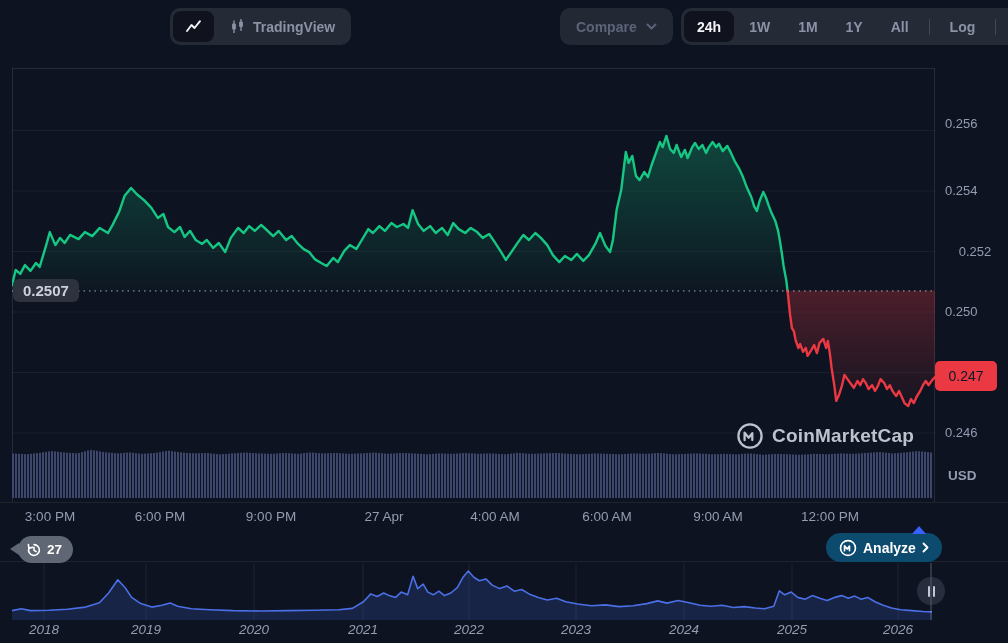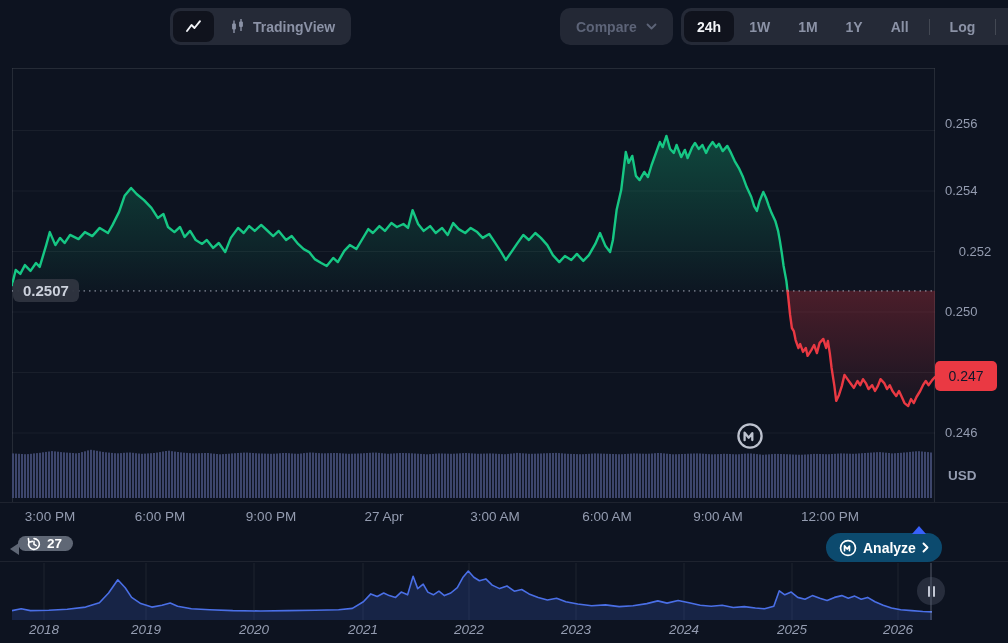--- a/index.html
+++ b/index.html
@@ -22,21 +22,21 @@
   .yearlab{position:absolute;top:622px;transform:translateX(-50%);font-size:13.5px;color:#949cb0;font-weight:500;font-style:italic;}
   .usd{position:absolute;left:948px;top:468px;font-size:13.5px;color:#949cb0;font-weight:700;}
   .hline{position:absolute;left:0;width:1008px;height:1px;background:rgba(255,255,255,.07);}
   
   .prevpill{position:absolute;left:13px;top:279px;background:rgba(47,52,64,.96);border-radius:6px;
             padding:3px 10px;font-size:15px;font-weight:600;color:#ccd1dc;z-index:5;}
   .pricebadge{position:absolute;left:935px;top:360px;width:62px;height:30px;border-radius:5px;
               display:flex;align-items:center;justify-content:center;font-size:14px;font-weight:400;color:#0f172a;z-index:5;}
   .watermark{position:absolute;left:736px;top:422px;display:flex;align-items:center;gap:8px;z-index:4;opacity:.92;}
   .watermark span{font-size:19px;font-weight:700;color:#ccd1dd;letter-spacing:.2px;}
-  .histbadge{position:absolute;left:18px;top:536px;height:15px;border-radius:14px;background:rgba(100,107,122,.95);
+  .histbadge{position:absolute;left:18px;top:536px;height:27px;border-radius:14px;background:rgba(100,107,122,.95);
              display:flex;align-items:center;gap:5px;padding:0 11px 0 8px;z-index:6;cursor:pointer;}
   .histbadge .cnt{color:#fff;font-weight:700;font-size:13.5px;}
   .histbadge .tail{position:absolute;left:-8px;top:7px;width:0;height:0;border-top:6px solid transparent;
                    border-bottom:6px solid transparent;border-right:9px solid rgba(100,107,122,.95);}
   .analyze{position:absolute;left:826px;top:533px;height:29px;border-radius:15px;display:flex;align-items:center;
            gap:6px;padding:0 13px;border:none;font-family:inherit;color:#fff;font-weight:700;font-size:14px;cursor:pointer;z-index:6;}
   .analyze .tail{position:absolute;top:-7px;right:16px;width:0;height:0;border-left:7px solid transparent;border-right:7px solid transparent;}
   .handle{position:absolute;left:917px;top:577px;width:28px;height:28px;border-radius:50%;background:rgba(82,90,108,.38);
           display:flex;align-items:center;justify-content:center;gap:3px;z-index:6;cursor:ew-resize;}
   .handle i{display:block;width:2px;height:11px;background:#c3c8d4;border-radius:1px;}
@@ -441,33 +441,34 @@
   <div class="pricebadge" id="price-badge" style="background: rgb(234, 57, 67); top: 360.525px;">
     <span>0.247</span>
   </div>
   <div class="usd">USD</div>
 
   <div id="xaxis">
       <div class="xlab" style="left: 50px;">3:00 PM</div>
       <div class="xlab" style="left: 160px;">6:00 PM</div>
       <div class="xlab" style="left: 271px;">9:00 PM</div>
       <div class="xlab" style="left: 384px;">27 Apr</div>
-      <div class="xlab" style="left: 495px;">3:00 AM</div>
+      <div class="xlab" style="left: 495px;">4:00 AM</div>
       <div class="xlab" style="left: 607px;">6:00 AM</div>
       <div class="xlab" style="left: 718px;">9:00 AM</div>
       <div class="xlab" style="left: 830px;">12:00 PM</div>
     </div>
 
   <div class="watermark">
     <span style="display:flex;">
       <svg width="28" height="28" viewBox="0 0 28 28">
         <circle cx="14" cy="14" r="11.6" fill="none" stroke="#ccd1dd" stroke-width="2.3"></circle>
         <path d="M8.6 18.2 v-7.6 l4.1 5.1 3.6-4.6 V18" fill="none" stroke="#ccd1dd" stroke-width="2.3" stroke-linecap="round" stroke-linejoin="round"></path>
       </svg>
     </span>
+    <span>CoinMarketCap</span>
   </div>
 
   <div class="hline" style="top:502px;"></div>
 
   <div class="histbadge">
     <span class="tail"></span>
     <span style="display:flex;">
       <svg width="16" height="16" viewBox="0 0 16 16">
         <path d="M8 2.6 a5.4 5.4 0 1 1 -5.1 3.6" fill="none" stroke="#fff" stroke-width="1.6" stroke-linecap="round"></path>
         <polyline points="2.4,2.6 2.9,6.2 6.4,5.4" fill="none" stroke="#fff" stroke-width="1.6" stroke-linecap="round" stroke-linejoin="round"></polyline>

